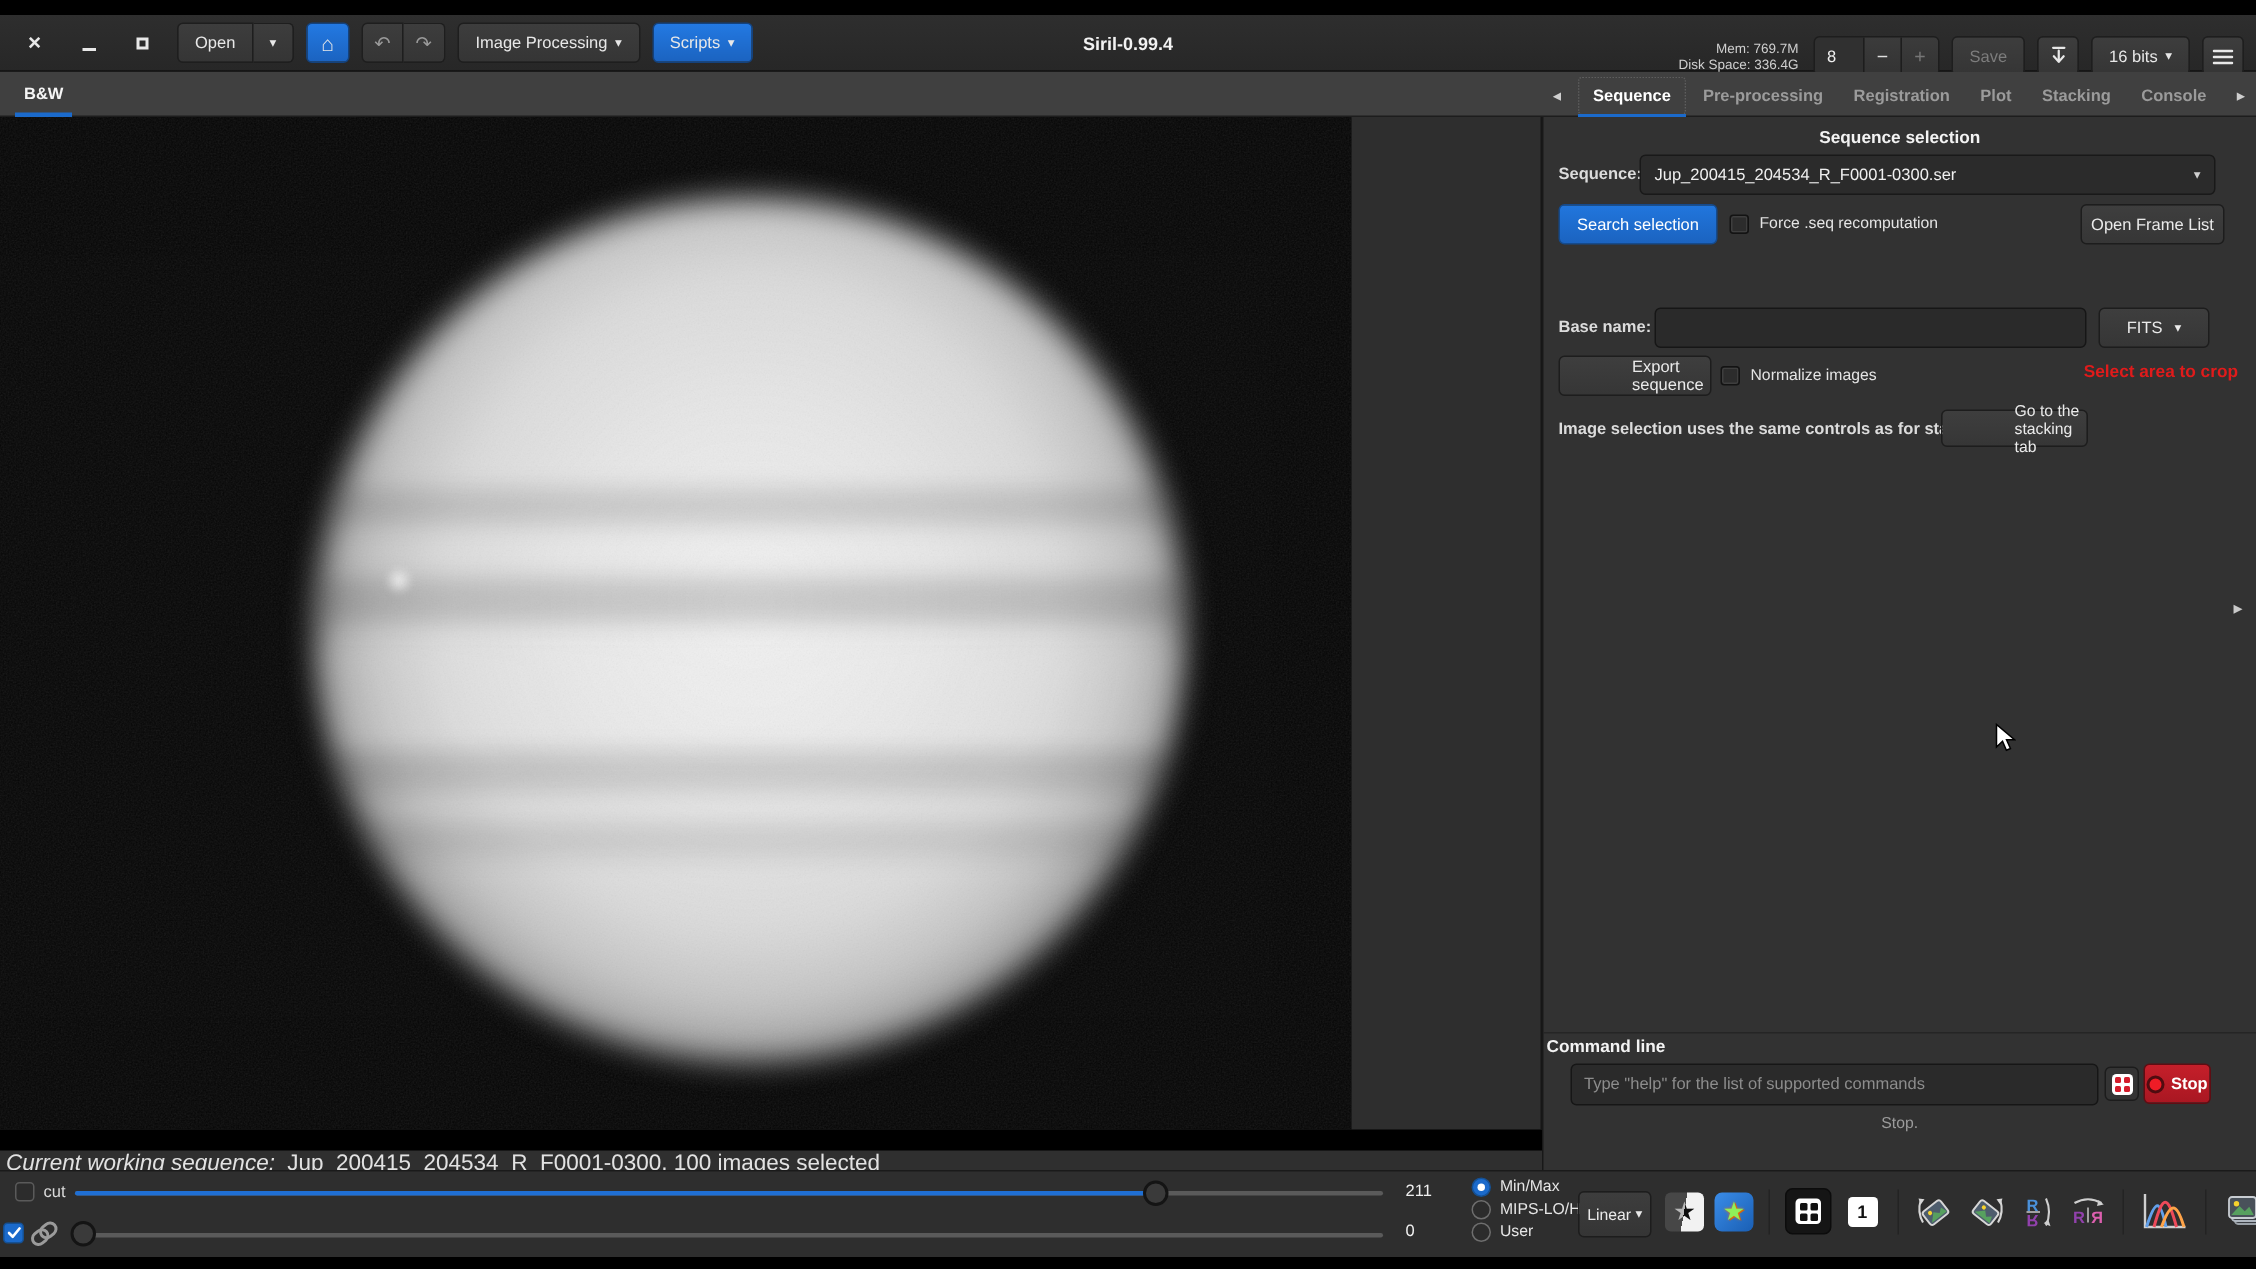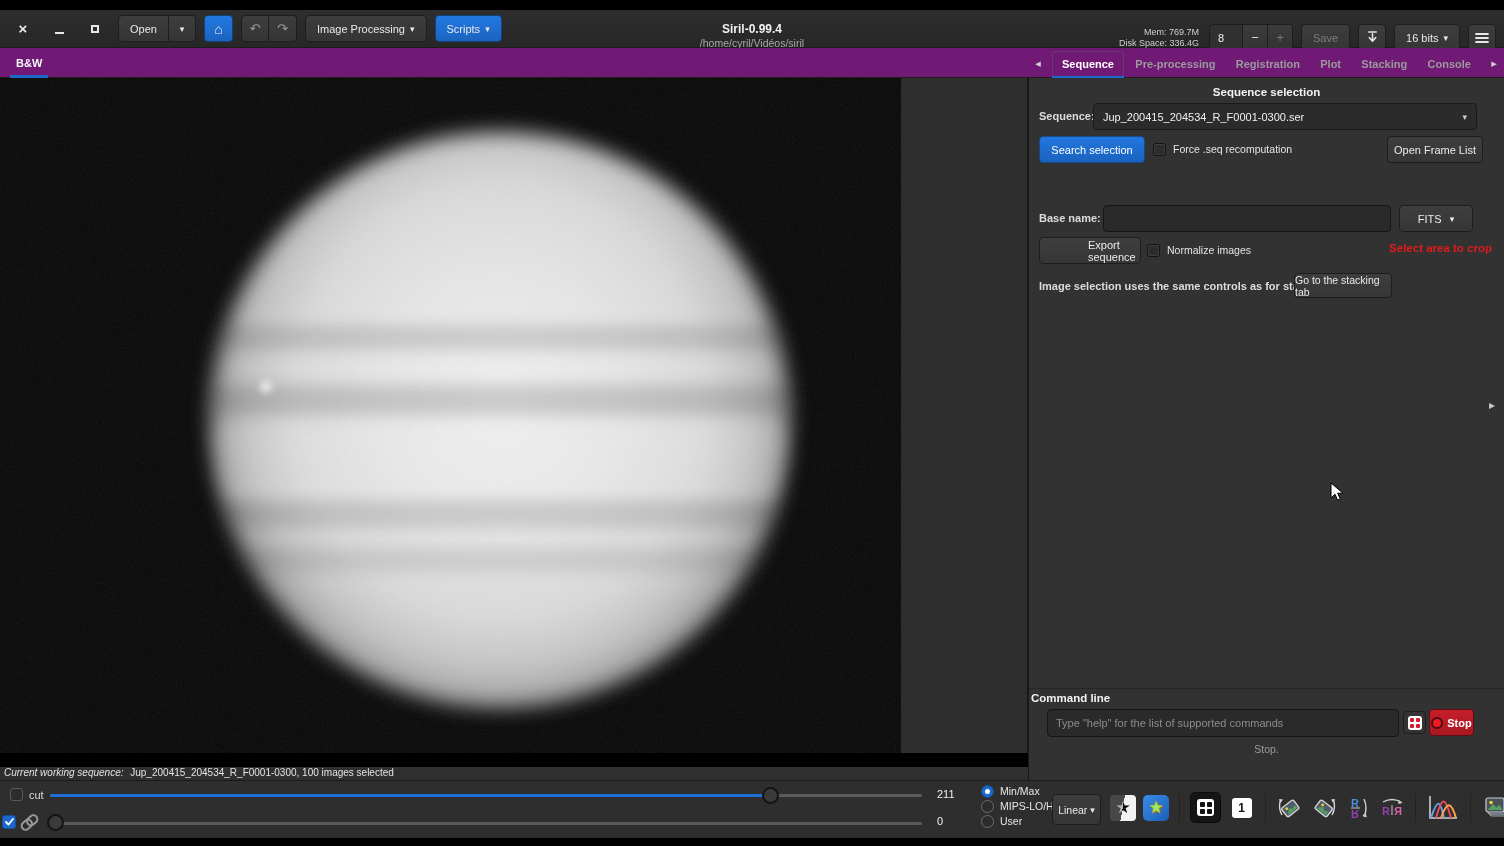--- a/index.html
+++ b/index.html
@@ -31,21 +31,21 @@
   .title-center .t2 { font-size:10.5px; color:#a9a9a9; margin-top:1px; }
   .hdr-right { position:absolute; right:8px; top:14px; display:flex; align-items:center; gap:8px; }
   .memblock { text-align:right; font-size:9px; color:#cfcfcf; line-height:11px; margin-right:2px; }
   .spin { display:inline-flex; height:27px; background:#303030; border:1px solid #1d1d1d; border-radius:4px; overflow:hidden; }
   .spin .val { width:32px; display:flex; align-items:center; padding-left:8px; font-size:11px; color:#f0f0f0; }
   .spin .sbtn { width:25px; display:flex; align-items:center; justify-content:center; border-left:1px solid #1d1d1d;
     background:linear-gradient(#3b3b3b,#333); font-size:13px; color:#e0e0e0; }
   .spin .sbtn.dim { color:#777; }
 
   
-  .tabrow { position:absolute; left:0; top:48px; width:1504px; height:30px; background:#701a75; border-bottom:1px solid #1d1d1d; }
+  .tabrow { position:absolute; left:0; top:48px; width:1504px; height:30px; background:#404040; border-bottom:1px solid #1d1d1d; }
   .bwtab { position:absolute; left:10px; top:0; height:30px; display:flex; align-items:center; padding:0 6px;
     font-size:11px; font-weight:bold; color:#f5f5f5; }
   .bwtab .underline { position:absolute; left:0; right:0; bottom:0; height:3px; background:#1b6acb; }
   .righttabs { position:absolute; left:1028px; top:0; width:476px; height:30px; display:flex; align-items:center; }
   .tabarrow { width:20px; text-align:center; color:#cfcfcf; font-size:11px; }
   .rtab { position:relative; height:26px; margin-top:2px; display:flex; align-items:center; padding:0 9px;
     font-size:11px; font-weight:bold; color:#9b9b9b; white-space:nowrap; }
   .rtab.active { color:#ffffff; border:1px dotted #5e5e5e; border-radius:3px; }
   .rtab.active .underline { position:absolute; left:-1px; right:-1px; bottom:-3px; height:3px; background:#1b6acb; }
   .rtabs-flex { flex:1; display:flex; justify-content:space-between; align-items:center; padding:0 4px; }
@@ -64,21 +64,21 @@
   .b3 { top:368px; height:28px; background:rgba(0,0,0,0.12); }
   .b4 { top:416px; height:24px; background:rgba(0,0,0,0.09); }
   .blob { position:absolute; left:256px; top:299px; width:20px; height:20px; border-radius:50%;
     background:radial-gradient(circle, rgba(255,255,255,0.8) 0%, rgba(255,255,255,0.25) 45%, transparent 70%); filter:blur(2px); }
   .grain { position:absolute; left:0; top:0; opacity:0.11; pointer-events:none; }
 
   
   .statusrow { position:absolute; left:0; top:753px; width:1028px; height:14px; background:#262626;
     border-top:1px solid #191919; font-size:10.5px; color:#d9d9d9; }
   .statusrow span { position:absolute; top:1px; }
-  .workrow { position:absolute; left:0; top:767px; width:1028px; height:13px; background:#2f2f2f; font-size:10px; color:#e2e2e2;padding-left:17px; }
+  .workrow { position:absolute; left:0; top:767px; width:1028px; height:13px; background:#2f2f2f; font-size:15px; color:#e2e2e2;padding-left:17px; }
   .workrow .prefix { font-style:italic; }
   .workrow .inner { position:absolute; left:4px; top:0px; white-space:nowrap; }
 
   
   .panel { position:absolute; left:1028px; top:78px; width:476px; height:702px; background:#323232; border-left:1px solid #181818; font-size:11px; }
   .pheading { position:absolute; left:0; width:100%; text-align:center; font-size:11.5px; font-weight:bold; color:#f3f3f3; }
   .plabel { position:absolute; color:#dcdcdc;font-weight:bold; }
   .combo { position:absolute; background:#2b2b2b; border:1px solid #191919; border-radius:4px; display:flex; align-items:center;
     padding:0 9px; color:#efefef; }
   .combo .caret { margin-left:auto; font-size:9px; color:#cfcfcf; }
@@ -185,21 +185,20 @@
         <span class="caret">▾</span>
       </div>
     <div class="hsp"></div>
     <div class="btn blue">
         <span>Scripts</span>
         <span class="caret">▾</span>
       </div>
 
     <div class="title-center">
       <div class="t1">Siril-0.99.4</div>
-      <div class="t2">/home/cyril/Vidéos/siril</div>
     </div>
 
     <div class="hdr-right">
       <div class="memblock">
         <div>Mem: 769.7M</div>
         <div>Disk Space: 336.4G</div>
       </div>
       <div class="spin">
         <div class="val">8</div>
         <div class="sbtn">−</div>
@@ -308,21 +307,21 @@
     </div>
 
     <div class="pbtn" style="left:10px; top:159px; width:102px; height:27px;padding-left:48px;">Export sequence</div>
     <div class="checkline" style="left:118px; top:166px;">
       <span class="cbox"></span>
       <span style="font-size:10.5px">Normalize images</span>
     </div>
     <div class="redwarn" style="right:12px; top:164px; color:#e01b1b;">Select area to crop</div>
 
     <div class="plabel" style="left:10px; top:202px">Image selection uses the same controls as for stacking:</div>
-    <div class="pbtn" style="left:265px; top:195px; width:98px; height:25px; font-size:10.5px;">Go to the stacking tab</div>
+    <div class="pbtn" style="left:265px; top:195px; width:98px; height:25px; font-size:10.5px;padding-left:48px;">Go to the stacking tab</div>
 
     <div class="cmd-divider"></div>
     <div class="cmdhead">Command line</div>
     <input class="textinput" style="left: 18px; top: 631px; width: 352px; height: 28px;" placeholder="Type &quot;help&quot; for the list of supported commands">
     <div class="cmdicon">
       <span class="chip">
           <i></i>
           <i></i>
           <i></i>
           <i></i>

